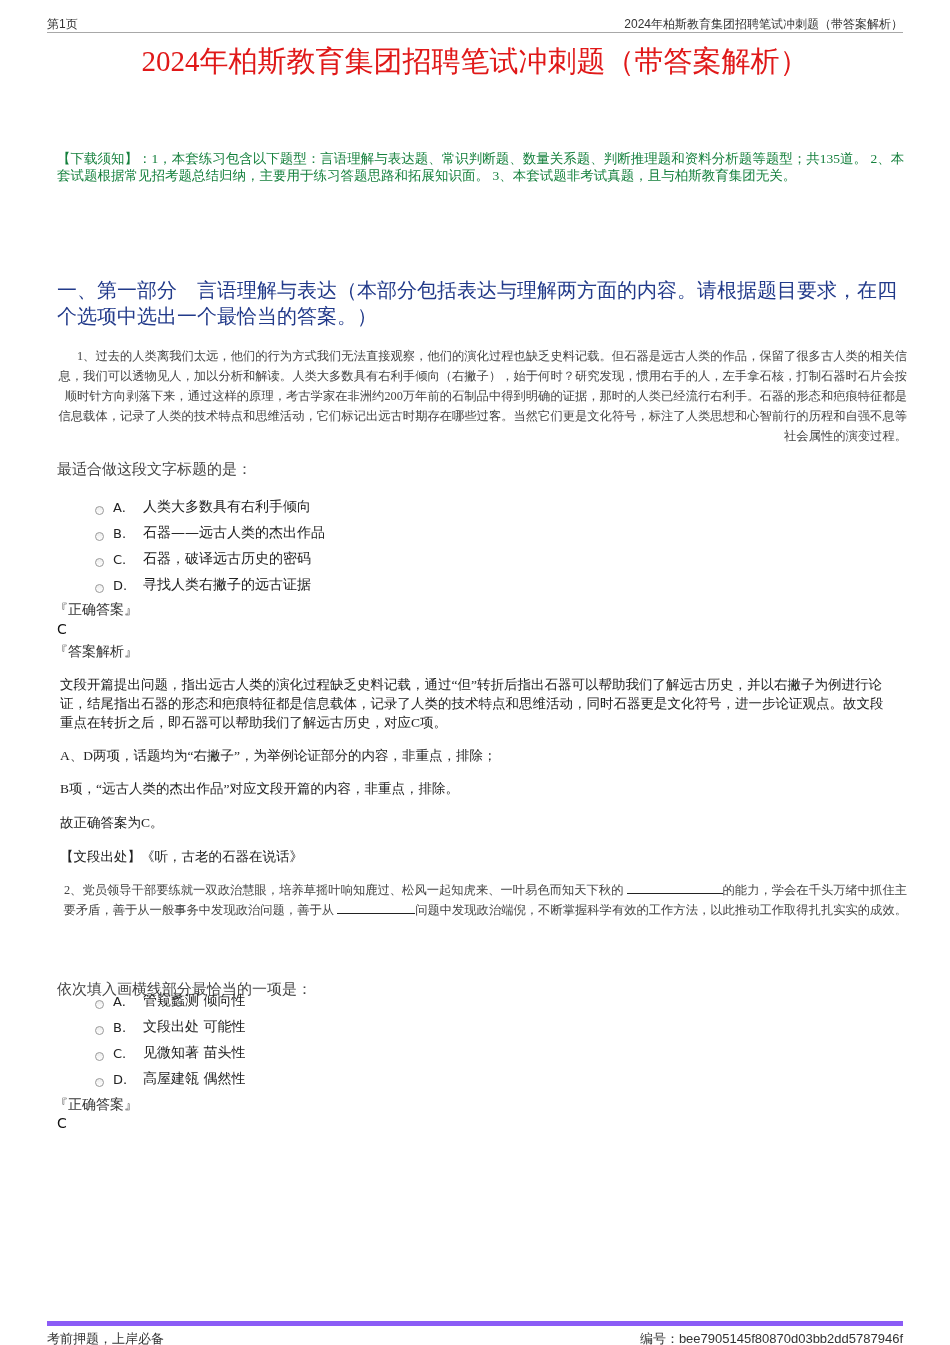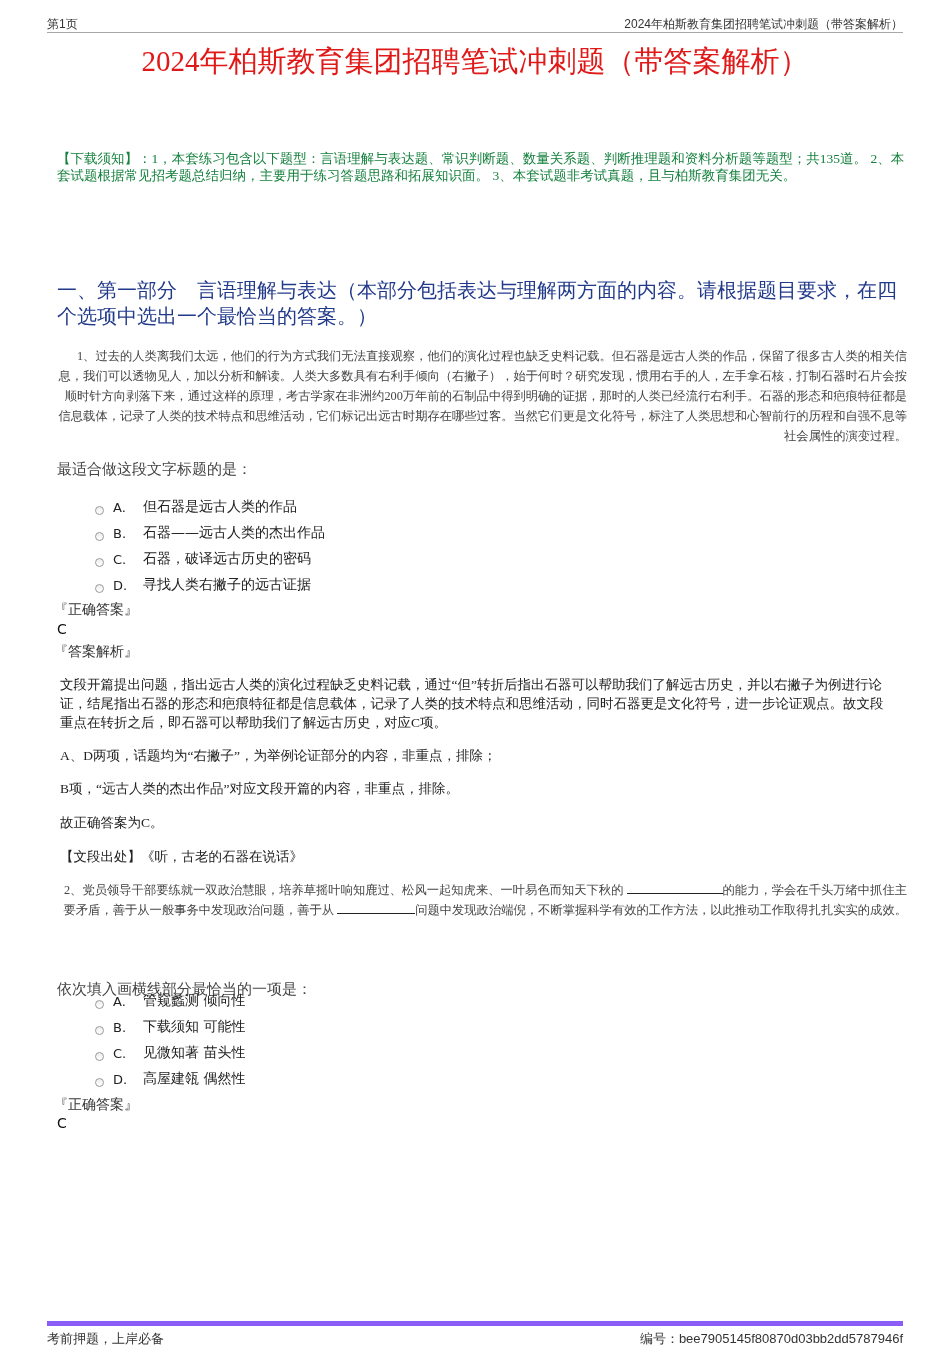--- a/index.html
+++ b/index.html
@@ -50,21 +50,21 @@
 
 <div class="section-heading">一、第一部分　言语理解与表达（本部分包括表达与理解两方面的内容。请根据题目要求，在四个选项中选出一个最恰当的答案。）</div>
 
 <div class="para" style="top:346px;text-align:right;">1、过去的人类离我们太远，他们的行为方式我们无法直接观察，他们的演化过程也缺乏史料记载。但石器是远古人类的作品，保留了很多古人类的相关信息，我们可以透物见人，加以分析和解读。人类大多数具有右利手倾向（右撇子），始于何时？研究发现，惯用右手的人，左手拿石核，打制石器时石片会按顺时针方向剥落下来，通过这样的原理，考古学家在非洲约200万年前的石制品中得到明确的证据，那时的人类已经流行右利手。石器的形态和疤痕特征都是信息载体，记录了人类的技术特点和思维活动，它们标记出远古时期存在哪些过客。当然它们更是文化符号，标注了人类思想和心智前行的历程和自强不息等社会属性的演变过程。</div>
 <div class="stem" style="top:460px;">最适合做这段文字标题的是：</div>
 
 <div class="options" style="top:494px;">
   <div class="option">
     <span class="radio"></span>
     <span class="opt-letter">A.</span>
-    <span class="opt-text">但石器是远古人类的作品</span>
+    <span class="opt-text">人类大多数具有右利手倾向</span>
   </div>
   <div class="option">
     <span class="radio"></span>
     <span class="opt-letter">B.</span>
     <span class="opt-text">石器——远古人类的杰出作品</span>
   </div>
   <div class="option">
     <span class="radio"></span>
     <span class="opt-letter">C.</span>
     <span class="opt-text">石器，破译远古历史的密码</span>
@@ -95,21 +95,21 @@
 
 <div class="options" style="top:988px;">
   <div class="option">
     <span class="radio"></span>
     <span class="opt-letter">A.</span>
     <span class="opt-text">管窥蠡测 倾向性</span>
   </div>
   <div class="option">
     <span class="radio"></span>
     <span class="opt-letter">B.</span>
-    <span class="opt-text">下载须知 可能性</span>
+    <span class="opt-text">文段出处 可能性</span>
   </div>
   <div class="option">
     <span class="radio"></span>
     <span class="opt-letter">C.</span>
     <span class="opt-text">见微知著 苗头性</span>
   </div>
   <div class="option">
     <span class="radio"></span>
     <span class="opt-letter">D.</span>
     <span class="opt-text">高屋建瓴 偶然性</span>

